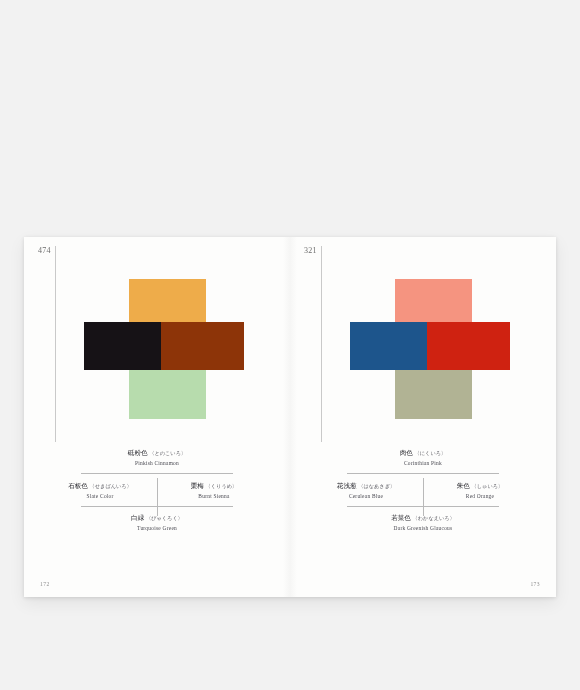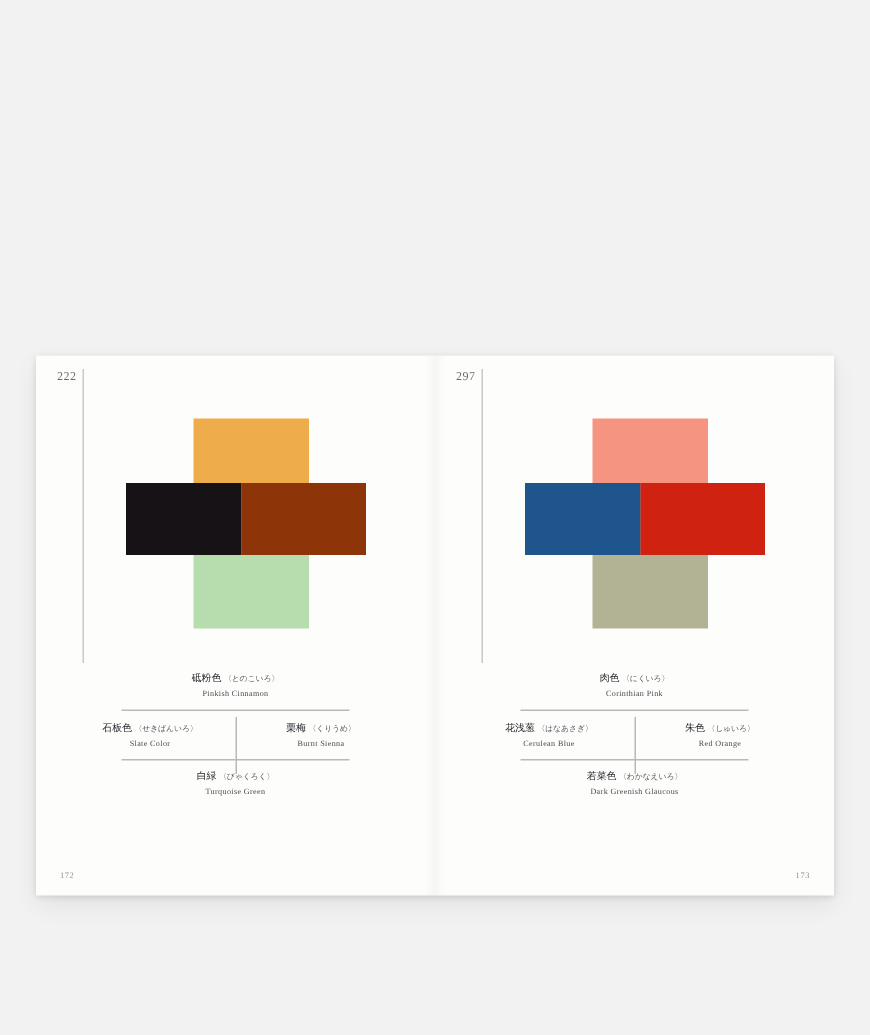--- a/index.html
+++ b/index.html
@@ -174,21 +174,21 @@
 </head>
 <body style="background: rgb(242, 242, 242);">
 
 <div id="stage">
 
   <div id="spread" style="background: rgb(253, 253, 252);">
 
     <div class="page left">
 
       <div class="plate-head">
-        <span class="plate-num">222</span>
+        <span class="plate-num">474</span>
         <span class="plate-rule"></span>
       </div>
 
       <div class="cross">
         <div class="sw sw-top" id="l-top" style="background: rgb(238, 172, 74);"></div>
         <div class="sw sw-bottom" id="l-bottom" style="background: rgb(183, 220, 173);"></div>
         <div class="sw sw-left" id="l-left" style="background: rgb(22, 18, 22);"></div>
         <div class="sw sw-right" id="l-right" style="background: rgb(141, 52, 8);"></div>
       </div>
 
@@ -235,21 +235,21 @@
         </div>
 
       </div>
 
       <div class="folio l">172</div>
     </div>
 
     <div class="page right">
 
       <div class="plate-head">
-        <span class="plate-num">297</span>
+        <span class="plate-num">321</span>
         <span class="plate-rule"></span>
       </div>
 
       <div class="cross">
         <div class="sw sw-top" id="r-top" style="background: rgb(245, 148, 128);"></div>
         <div class="sw sw-bottom" id="r-bottom" style="background: rgb(177, 179, 148);"></div>
         <div class="sw sw-left" id="r-left" style="background: rgb(29, 85, 140);"></div>
         <div class="sw sw-right" id="r-right" style="background: rgb(207, 34, 17);"></div>
       </div>
 

